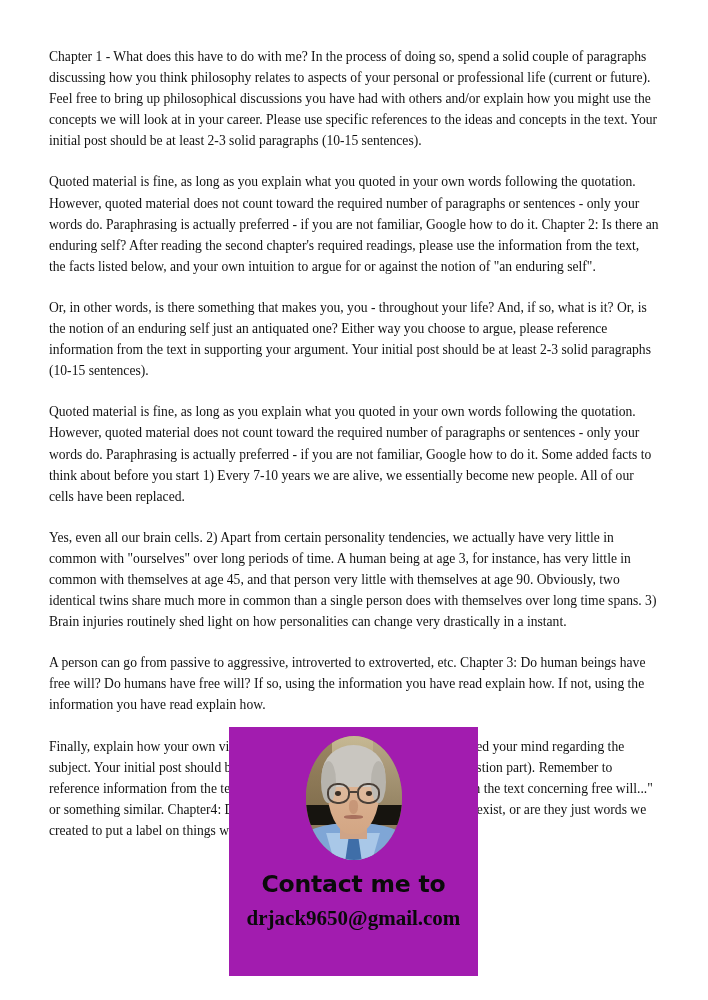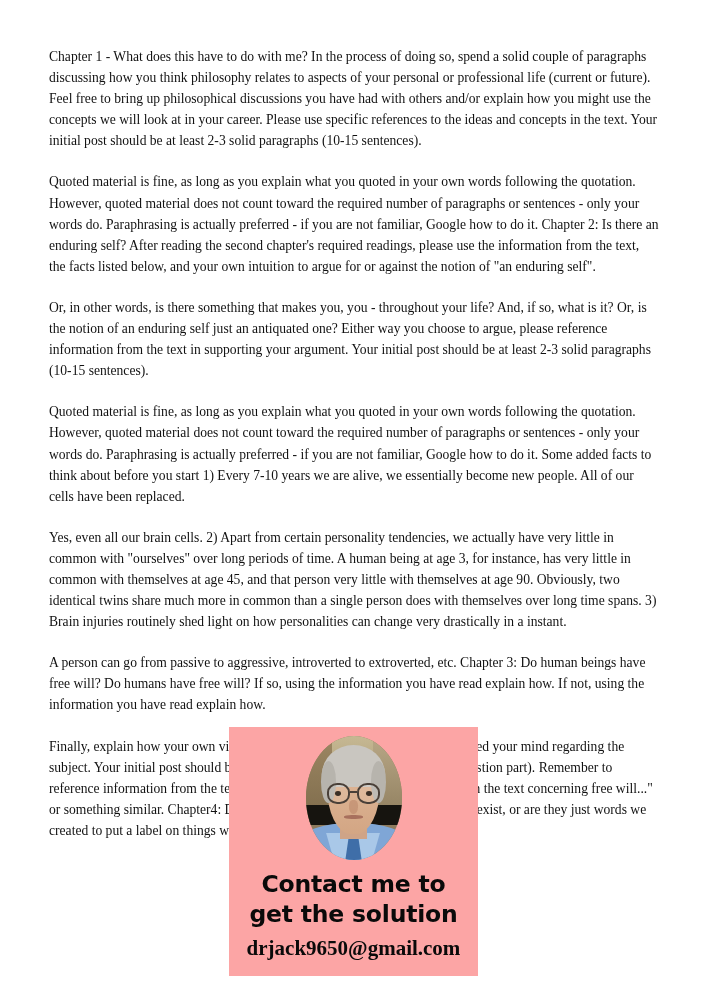--- a/index.html
+++ b/index.html
@@ -187,21 +187,21 @@
   <div id="doc-body">
     <p class="para">Chapter 1 - What does this have to do with me? In the process of doing so, spend a solid couple of paragraphs discussing how you think philosophy relates to aspects of your personal or professional life (current or future). Feel free to bring up philosophical discussions you have had with others and/or explain how you might use the concepts we will look at in your career. Please use specific references to the ideas and concepts in the text. Your initial post should be at least 2-3 solid paragraphs (10-15 sentences).</p>
     <p class="para">Quoted material is fine, as long as you explain what you quoted in your own words following the quotation. However, quoted material does not count toward the required number of paragraphs or sentences - only your words do. Paraphrasing is actually preferred - if you are not familiar, Google how to do it. Chapter 2: Is there an enduring self? After reading the second chapter's required readings, please use the information from the text, the facts listed below, and your own intuition to argue for or against the notion of "an enduring self".</p>
     <p class="para">Or, in other words, is there something that makes you, you - throughout your life? And, if so, what is it? Or, is the notion of an enduring self just an antiquated one? Either way you choose to argue, please reference information from the text in supporting your argument. Your initial post should be at least 2-3 solid paragraphs (10-15 sentences).</p>
     <p class="para">Quoted material is fine, as long as you explain what you quoted in your own words following the quotation. However, quoted material does not count toward the required number of paragraphs or sentences - only your words do. Paraphrasing is actually preferred - if you are not familiar, Google how to do it. Some added facts to think about before you start 1) Every 7-10 years we are alive, we essentially become new people. All of our cells have been replaced.</p>
     <p class="para">Yes, even all our brain cells. 2) Apart from certain personality tendencies, we actually have very little in common with "ourselves" over long periods of time. A human being at age 3, for instance, has very little in common with themselves at age 45, and that person very little with themselves at age 90. Obviously, two identical twins share much more in common than a single person does with themselves over long time spans. 3) Brain injuries routinely shed light on how personalities can change very drastically in a instant.</p>
     <p class="para">A person can go from passive to aggressive, introverted to extroverted, etc. Chapter 3: Do human beings have free will? Do humans have free will? If so, using the information you have read explain how. If not, using the information you have read explain how.</p>
     <p class="para">Finally, explain how your own view on the subject, and explain it if you changed your mind regarding the subject. Your initial post should be at least 2-3 paragraphs (at least one per question part). Remember to reference information from the text to support your post - e.g. "as Hume said in the text concerning free will..." or something similar. Chapter4: Do good and evil exist? Do "good" and "evil" exist, or are they just words we created to put a label on things we "approve of" and "disapprove of"?</p>
   </div>
 
-  <div id="overlay-card" style="background: #fca5a5;">
+  <div id="overlay-card" style="background: #a21caf;">
 
     <div id="overlay-avatar">
       <div class="av-wall-l"></div>
       <div class="av-wall-c"></div>
       <div class="av-wall-r"></div>
       <div class="av-dark"></div>
       <div class="av-shoulder"></div>
       <div class="av-collar-l"></div>
       <div class="av-collar-r"></div>
       <div class="av-tie"></div>
@@ -214,20 +214,19 @@
       <div class="av-glass-r"></div>
       <div class="av-bridge"></div>
       <div class="av-eye-l"></div>
       <div class="av-eye-r"></div>
       <div class="av-nose"></div>
       <div class="av-mouth"></div>
     </div>
 
     <div id="overlay-headline">
       <div class="overlay-line">Contact me to</div>
-      <div class="overlay-line">get the solution</div>
     </div>
 
     <div id="overlay-email">drjack9650@gmail.com</div>
 
   </div>
 
 </div>
 
 </body></html>

